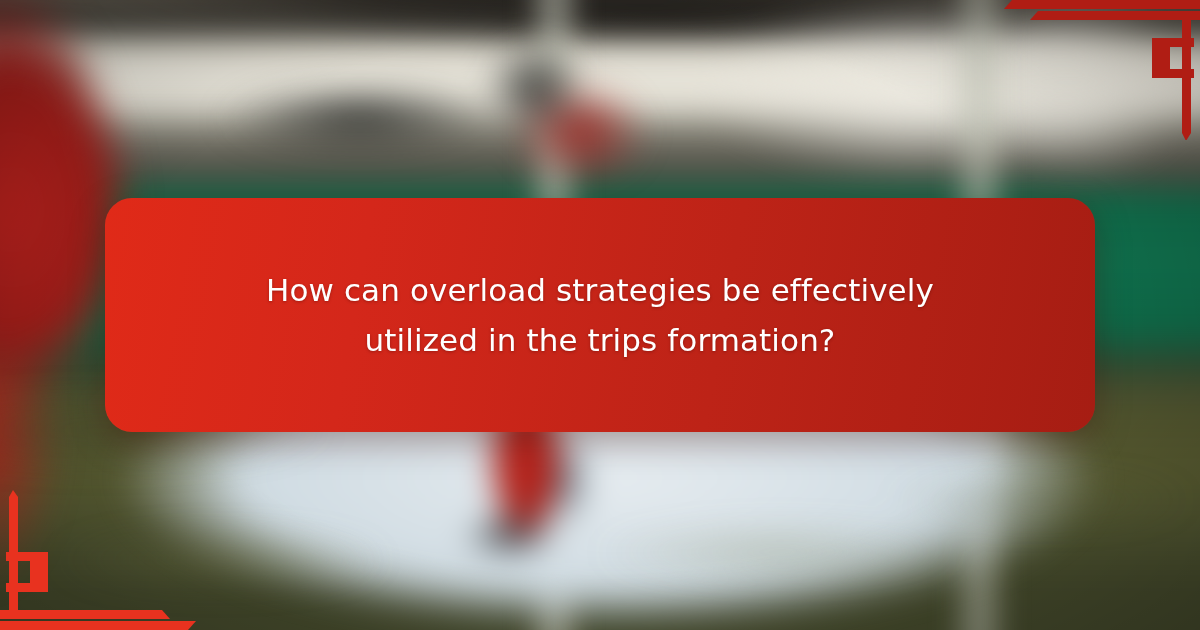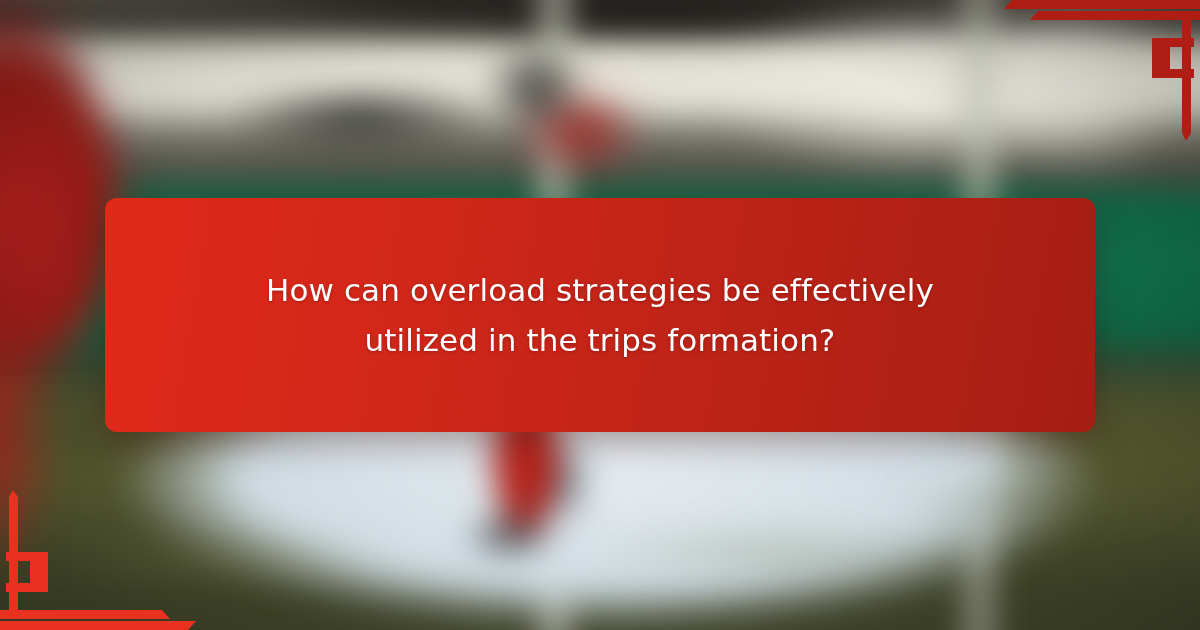--- a/index.html
+++ b/index.html
@@ -120,21 +120,21 @@
   .corner-tr { top: 0; right: 0; }
   .corner-bl { bottom: 0; left: 0; }
 
   
   .question-card {
     position: absolute;
     left: 105px;
     top: 198px;
     width: 990px;
     height: 234px;
-    border-radius: 12px;
+    border-radius: 27px;
     background: linear-gradient(100deg, #e02a18 0%, #d4271a 26%, #bd2317 62%, #a61d13 100%);
     box-shadow: 0 10px 34px rgba(60, 8, 4, .34);
     display: flex;
     align-items: center;
     justify-content: center;
     box-sizing: border-box;
     padding: 0 80px;
   }
 
   .question-text {

